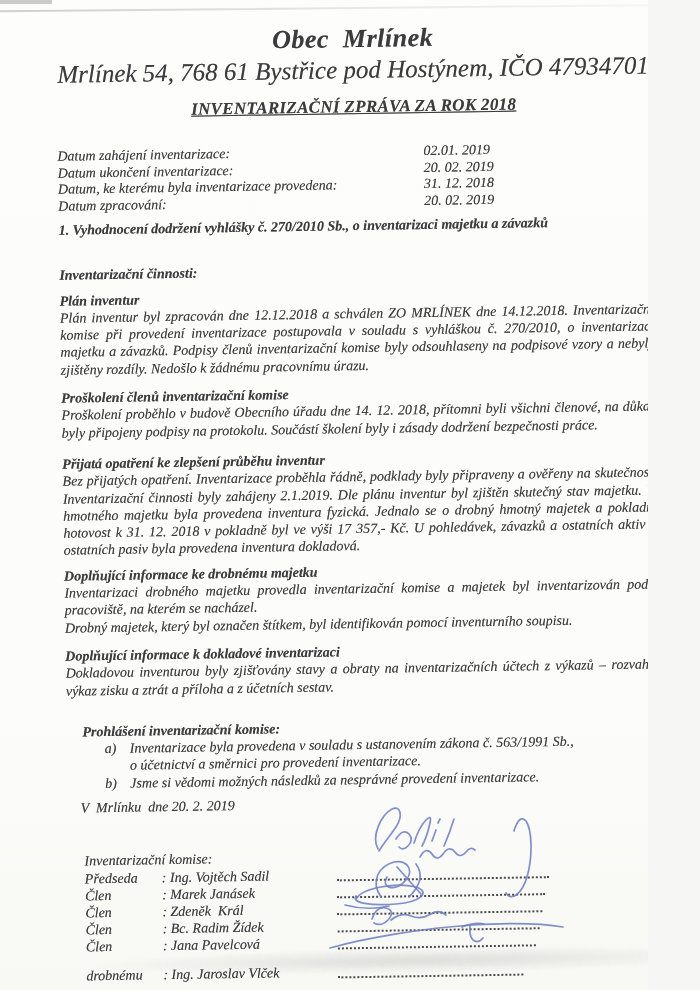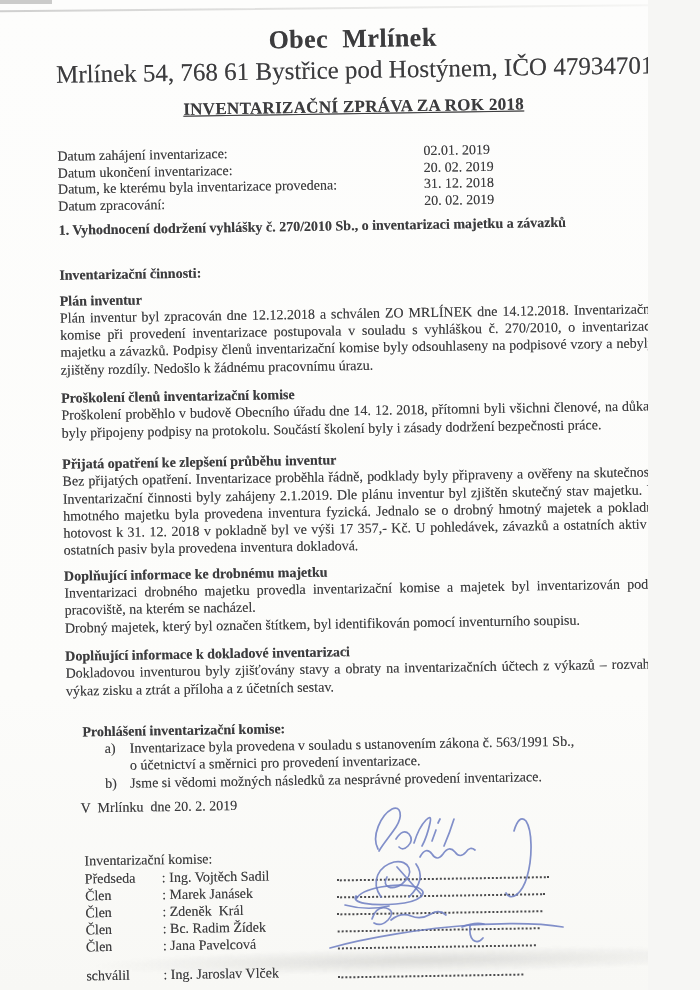--- a/index.html
+++ b/index.html
@@ -5,20 +5,21 @@
   html,body{margin:0;padding:0;}
   body{
     width:700px;height:990px;overflow:hidden;
     background:#f6f6f4;
     font-family:"Liberation Serif","DejaVu Serif",serif;
   }
   .page{
     position:relative;width:648px;height:990px;
     background:linear-gradient(180deg,#fdfdfc 0%,#fcfcfa 70%,#f8f8f5 100%);
     overflow:hidden;
+    font-style:italic;
   }
   
   .scan-top-edge{
     position:absolute;top:7px;left:-6px;width:712px;height:2px;
     background:linear-gradient(to right,#a9a9a9,#d8d8d6 55%,#eeeeec 90%,transparent);
     transform:rotate(-0.55deg);opacity:.55;border-radius:2px;
   }
   .scan-top-corner{
     position:absolute;top:0;left:0;width:52px;height:4px;background:#9a9a98;opacity:.5;
   }
@@ -148,21 +149,21 @@
       <span class="member-name pre">: Bc. Radim Žídek</span>
       <span class="dotline" style="width:202px"></span>
     </div>
     <div class="member-row">
       <span class="member-role">Člen</span>
       <span class="member-name pre">: Jana Pavelcová</span>
       <span class="dotline" style="width:198px"></span>
     </div>
 
     <div class="member-row approver-row">
-      <span class="member-role">schválil</span>
+      <span class="member-role">drobnému</span>
       <span class="member-name pre">: Ing. Jaroslav Vlček</span>
       <span class="dotline" style="width:185px"></span>
     </div>
 
   </div>
 
   <svg class="signatures" viewBox="0 0 700 990">
 
     <g>
       <path d="M378,849 C371,836 381,815 392,809 C401,805 403,816 396,827 C390,836 383,844 379,851"></path>

